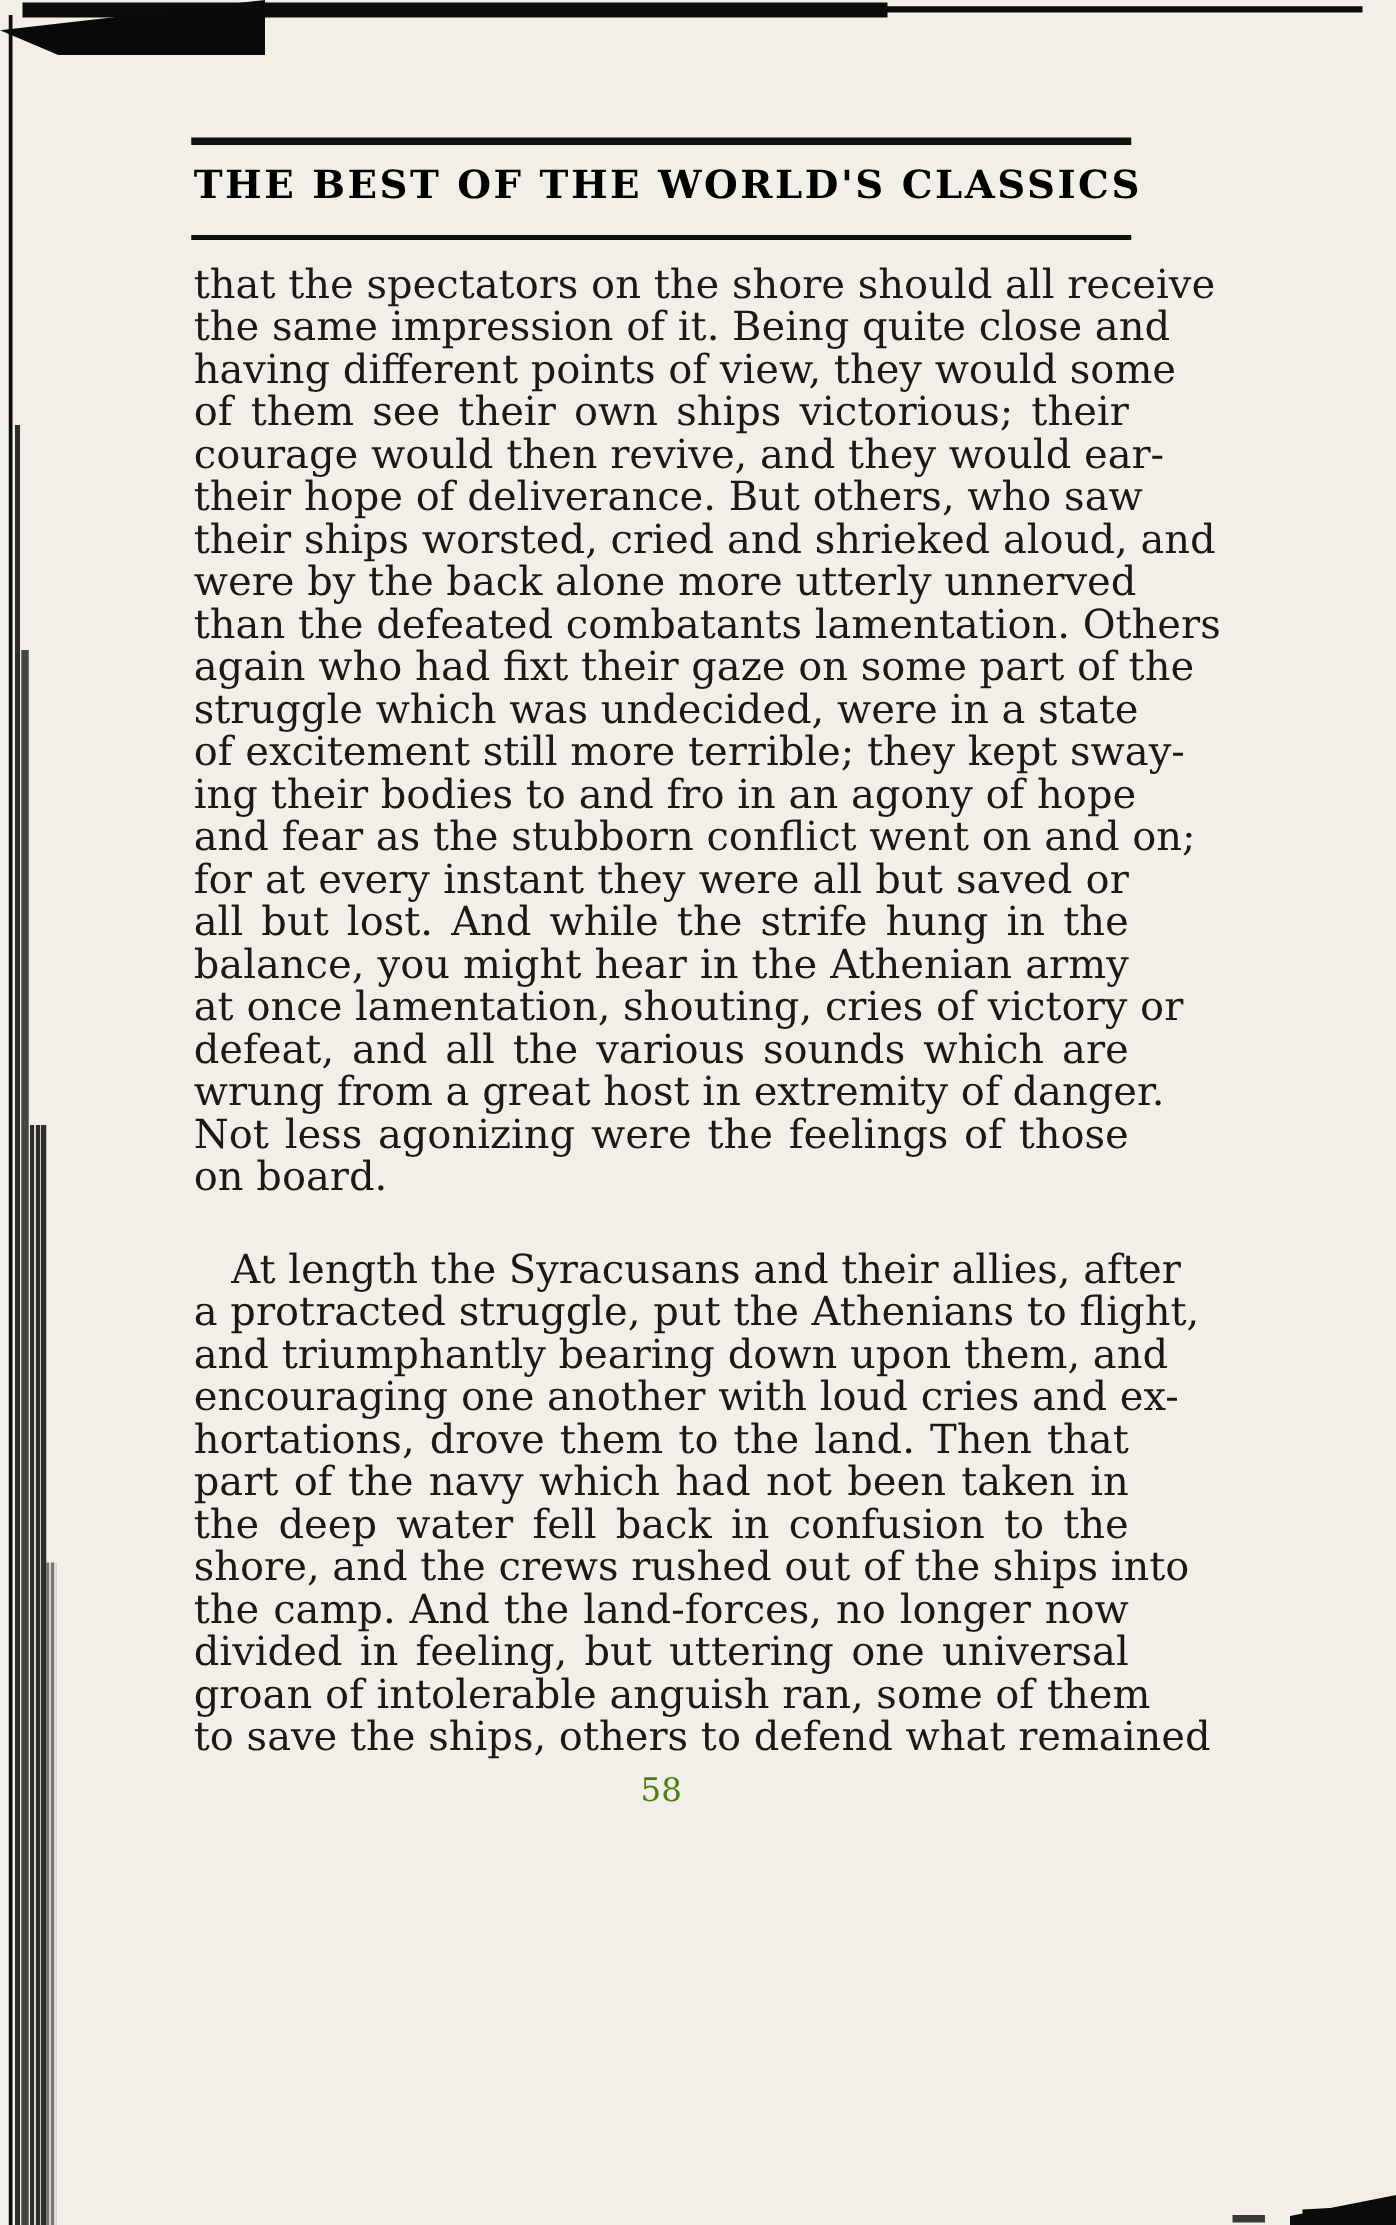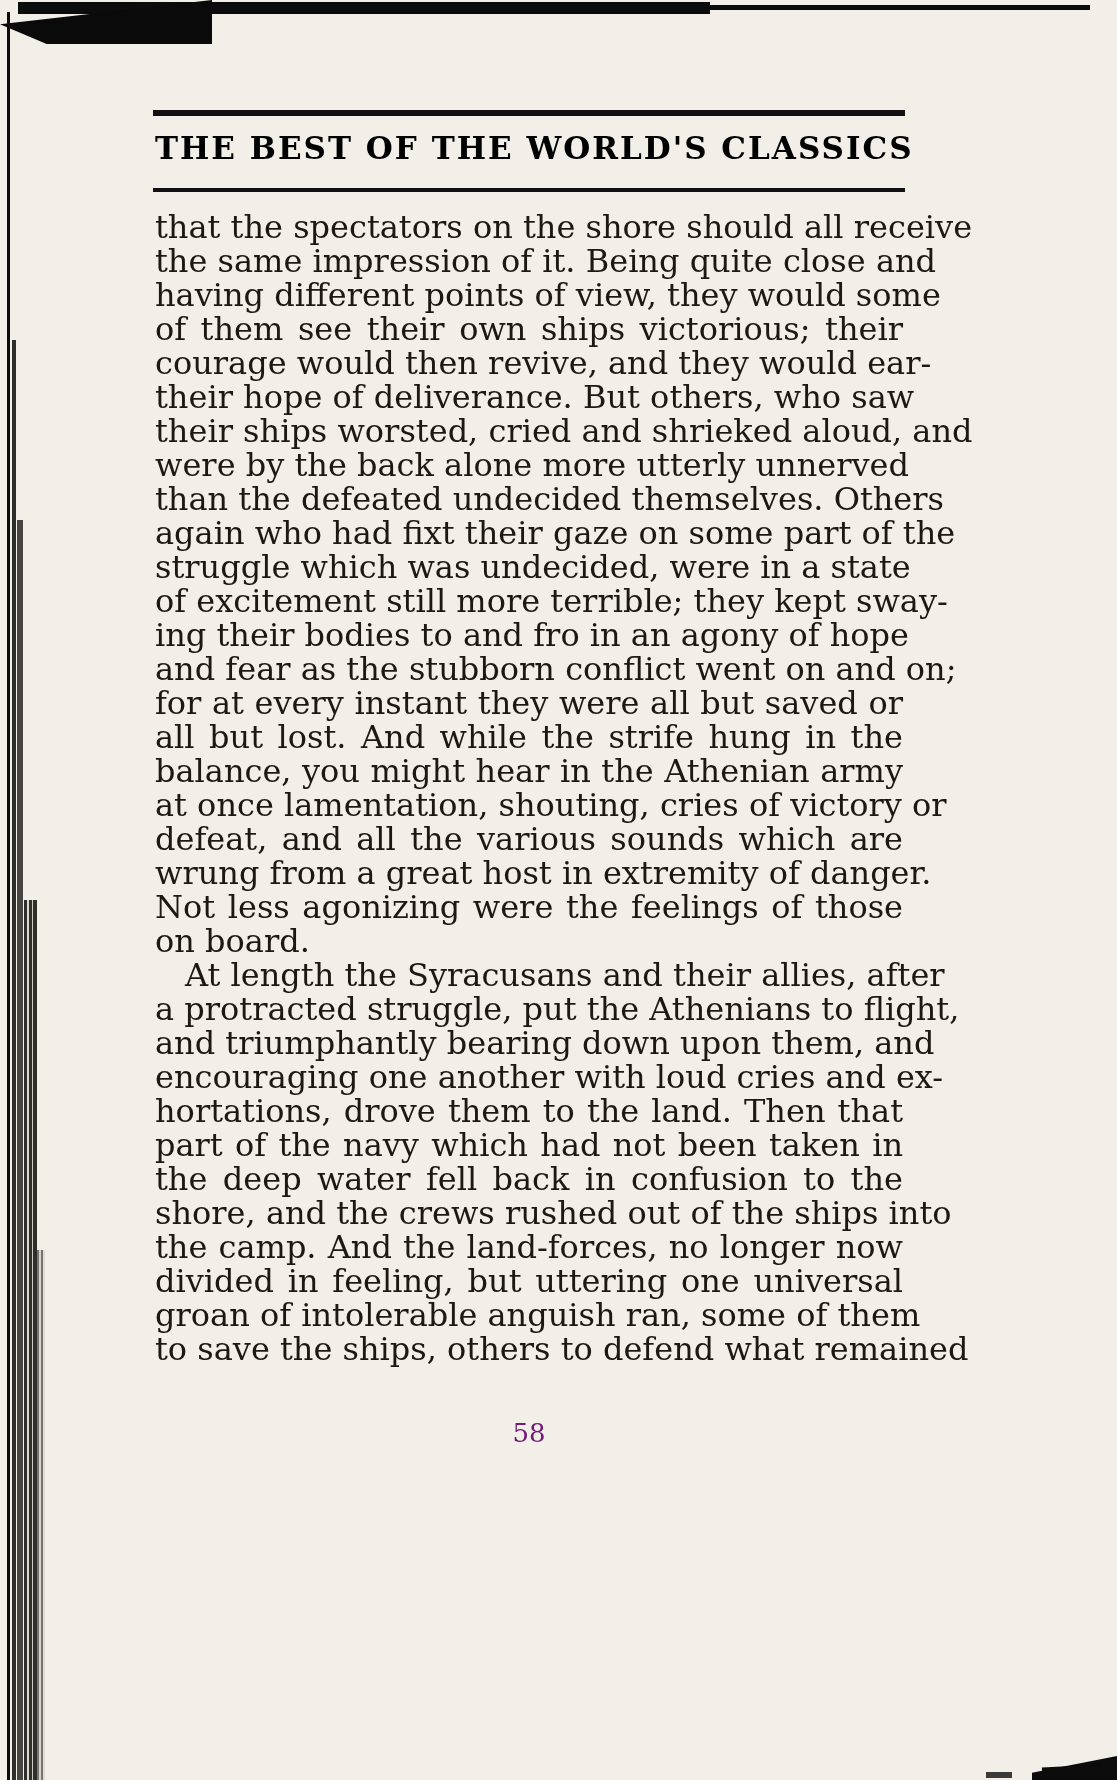--- a/index.html
+++ b/index.html
@@ -64,26 +64,26 @@
     font-size: 32px;
   }
   .paragraph { margin: 0; }
   .line {
     line-height: 34px;
     height: 34px;
     white-space: nowrap;
     text-align: justify;
     text-align-last: justify;
   }
-  .line.indent { padding-left: 30px; }
+  .line.indent { padding-left: 30px; margin-top: 40px; }
   .line.last { text-align-last: left; }
   .page-number {
     position: absolute; left: 155px; top: 1418px; width: 748px;
     text-align: center;
-    font-size: 26px; color: #701a75;
+    font-size: 26px; color: #4d7c0f;
   }
 </style>
 </head>
 <body>
 
 <div class="scan-root">
 
   <div class="artifact top-bar-thick"></div>
   <div class="artifact top-bar-thin"></div>
   <div class="corner-wedge"></div>
@@ -103,21 +103,21 @@
   <div class="body-text" id="body-text">
       <div class="paragraph">
         <div class="line">that the spectators on the shore should all receive</div>
         <div class="line">the same impression of it.  Being quite close and</div>
         <div class="line">having different points of view, they would some</div>
         <div class="line">of them see their own ships victorious; their</div>
         <div class="line">courage would then revive, and they would ear-</div>
         <div class="line">their hope of deliverance.  But others, who saw</div>
         <div class="line">their ships worsted, cried and shrieked aloud, and</div>
         <div class="line">were by the back alone more utterly unnerved</div>
-        <div class="line">than the defeated undecided themselves.  Others</div>
+        <div class="line">than the defeated combatants lamentation.  Others</div>
         <div class="line">again who had fixt their gaze on some part of the</div>
         <div class="line">struggle which was undecided, were in a state</div>
         <div class="line">of excitement still more terrible; they kept sway-</div>
         <div class="line">ing their bodies to and fro in an agony of hope</div>
         <div class="line">and fear as the stubborn conflict went on and on;</div>
         <div class="line">for at every instant they were all but saved or</div>
         <div class="line">all but lost.  And while the strife hung in the</div>
         <div class="line">balance, you might hear in the Athenian army</div>
         <div class="line">at once lamentation, shouting, cries of victory or</div>
         <div class="line">defeat, and all the various sounds which are</div>

